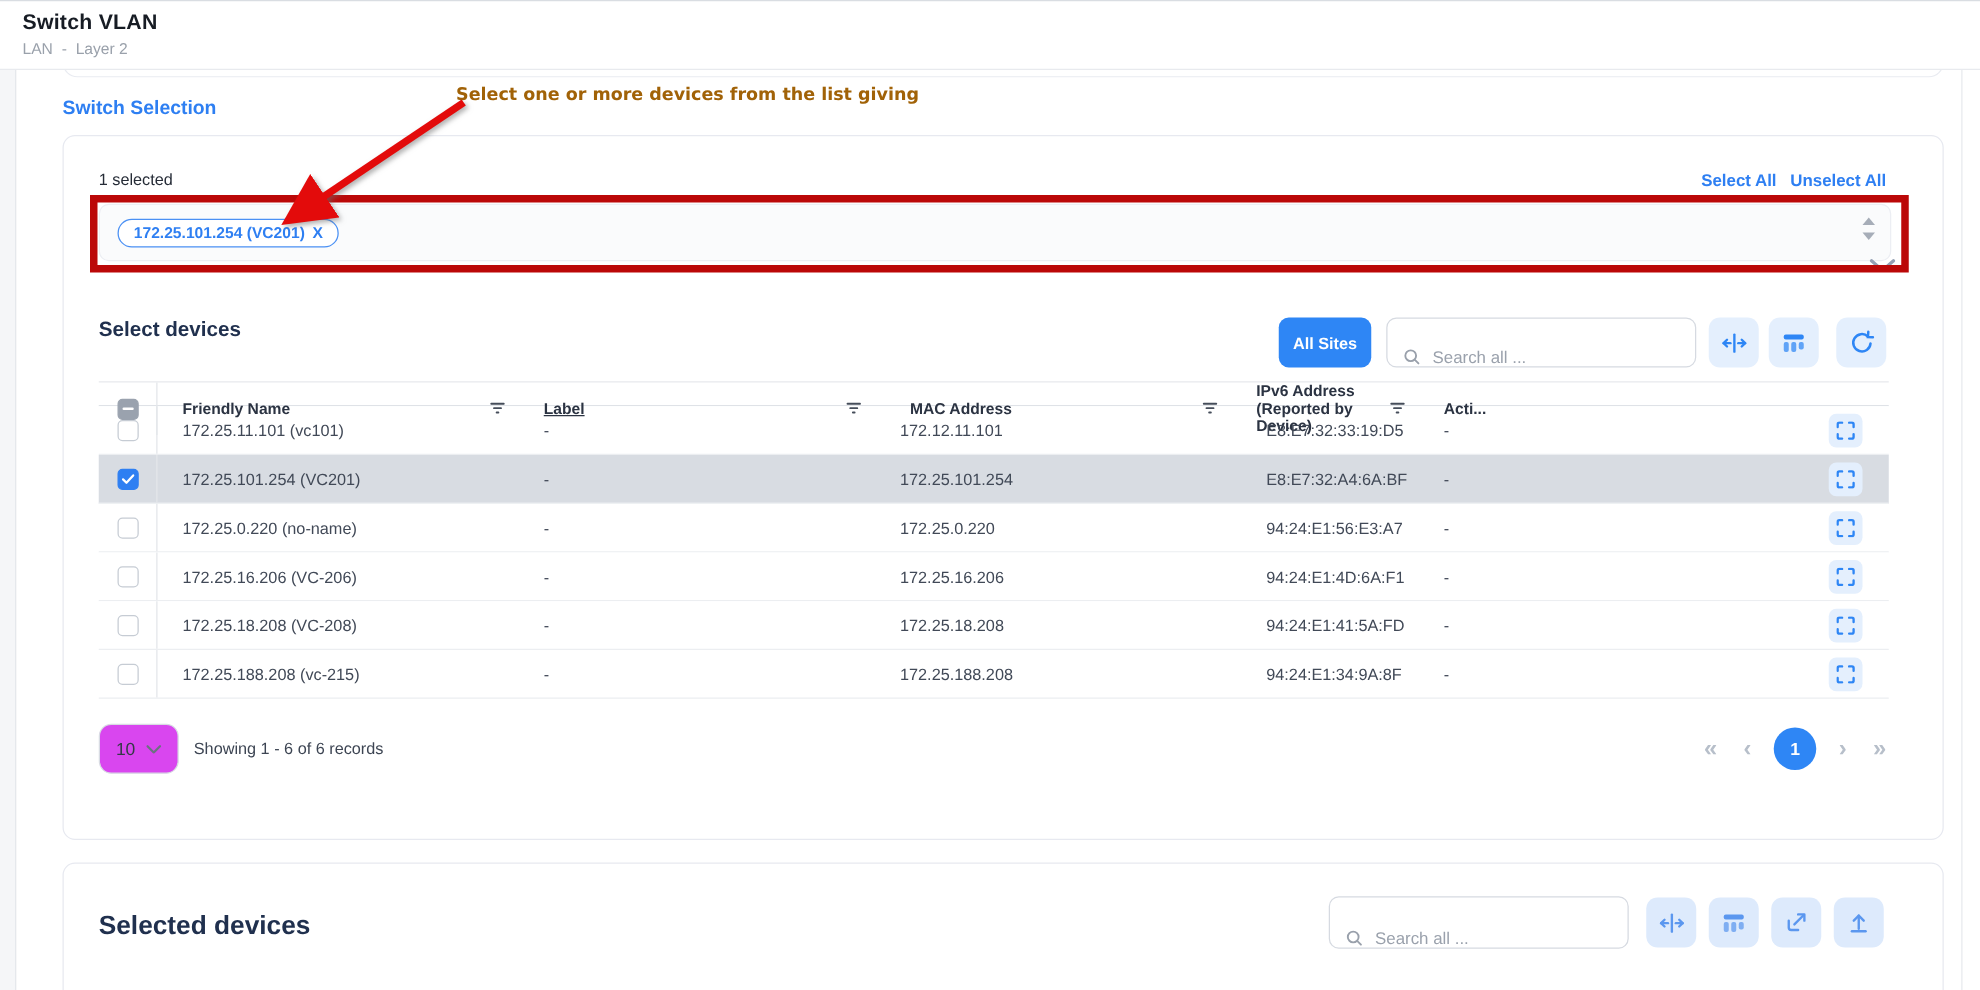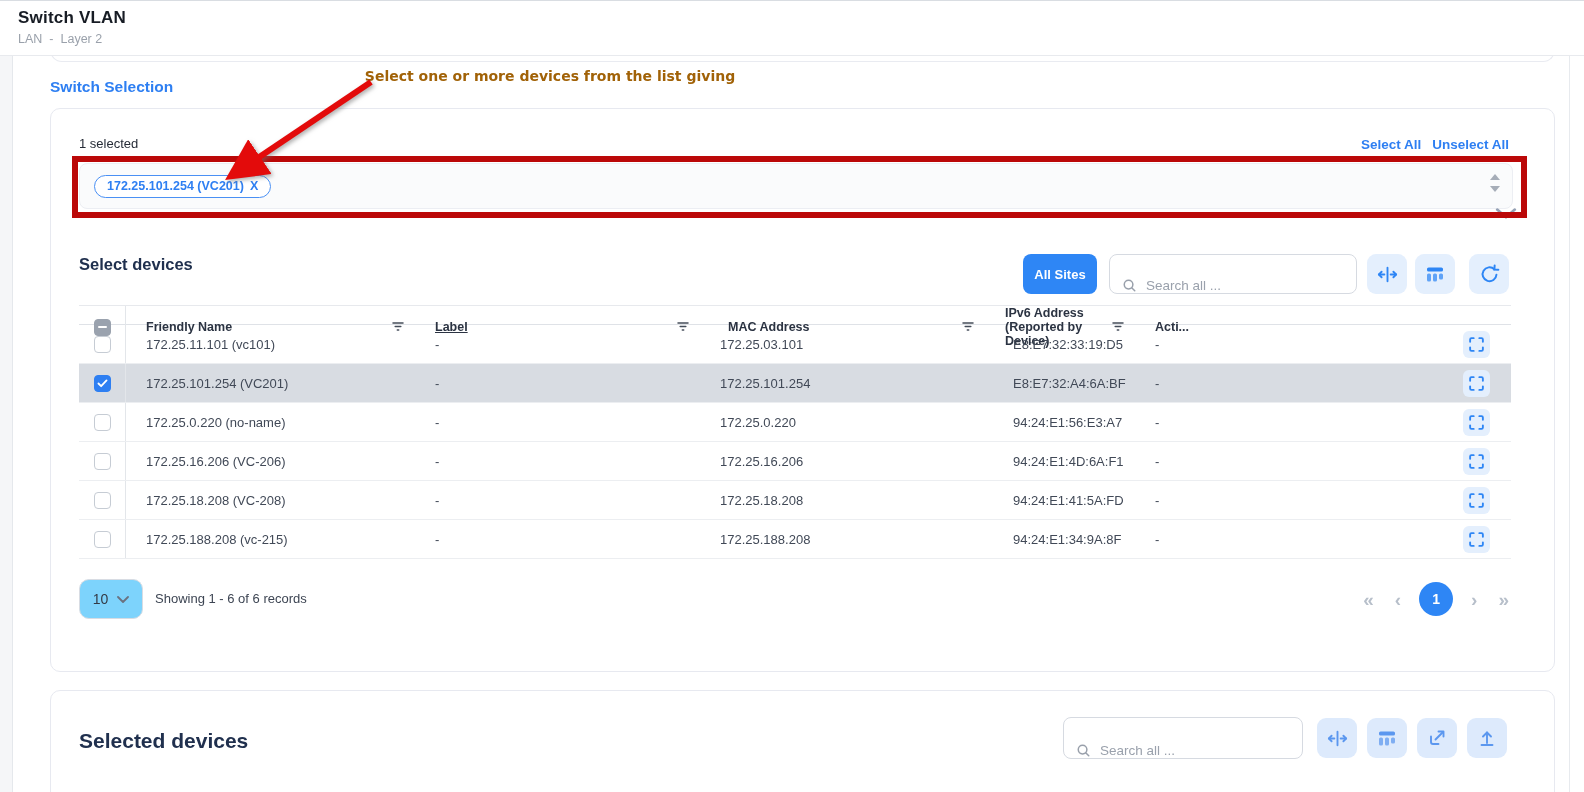--- a/index.html
+++ b/index.html
@@ -73,21 +73,21 @@
   .cb svg{display:none;}
   .cb.checked{background:#2e7ff2;border-color:#2e7ff2;}
   .cb.checked svg{display:block;}
   .cb.indet{background:#9aa2ae;border-color:#9aa2ae;}
   .dash{width:9px;height:2.4px;background:#fff;border-radius:1.5px;}
   .filter-ic{flex:0 0 auto;cursor:pointer;}
   .act-btn{width:27px;height:27px;border:none;border-radius:6px;background:#e4effd;cursor:pointer;
     display:flex;align-items:center;justify-content:center;color:#2e86f5;}
   
   .pgsize{position:absolute;left:28px;top:470px;width:64px;height:40px;border:1px solid #d8dce3;border-radius:10px;
-    background:#7dd3fc;display:flex;align-items:center;justify-content:center;gap:9px;font-size:14px;color:#333a46;cursor:pointer;}
+    background:#d946ef;display:flex;align-items:center;justify-content:center;gap:9px;font-size:14px;color:#333a46;cursor:pointer;}
   .pgsummary{position:absolute;left:104px;top:482px;font-size:13px;color:#3d4553;}
   .pager{position:absolute;right:42px;top:470px;height:40px;display:flex;align-items:center;gap:15px;}
   .pg-ch{font-size:19px;color:#b7bfca;font-weight:700;cursor:pointer;line-height:1;padding:0 3px;user-select:none;}
   .pg-cur{width:34px;height:34px;border-radius:50%;background:#2e86f5;color:#fff;font-size:14px;font-weight:700;
     display:flex;align-items:center;justify-content:center;cursor:pointer;}
   
   .card2{position:absolute;left:50px;top:690px;width:1505px;height:140px;background:#fff;
     border:1px solid #e7e9f0;border-radius:10px;z-index:2;}
   .card2 .sub-title2{position:absolute;left:28px;top:38px;font-size:21px;font-weight:700;color:#20304e;}
   .search.s2{left:1012px;top:26px;width:240px;height:42px;}
@@ -226,21 +226,21 @@
           <span>Acti...</span>
         </div>
     </div>
 
     <div class="trow">
       <div class="cb-cell">
           <span class="cb"></span>
         </div>
       <div class="c-name">172.25.11.101 (vc101)</div>
       <div class="c-label">-</div>
-      <div class="c-ipv4">172.25.03.101</div>
+      <div class="c-ipv4">172.12.11.101</div>
       <div class="c-mac">E8:E7:32:33:19:D5</div>
       <div class="c-ipv6">-</div>
       <div class="c-act">
           <button class="act-btn">
             <svg viewBox="0 0 16 16" width="15" height="15" fill="none" stroke="currentColor" stroke-width="2" stroke-linecap="round">
               <path d="M1.2 5 V2.6 Q1.2 1.2 2.6 1.2 H5"></path>
               <path d="M11 1.2 h2.4 Q14.8 1.2 14.8 2.6 V5"></path>
               <path d="M14.8 11 v2.4 Q14.8 14.8 13.4 14.8 H11"></path>
               <path d="M5 14.8 H2.6 Q1.2 14.8 1.2 13.4 V11"></path>
             </svg>

